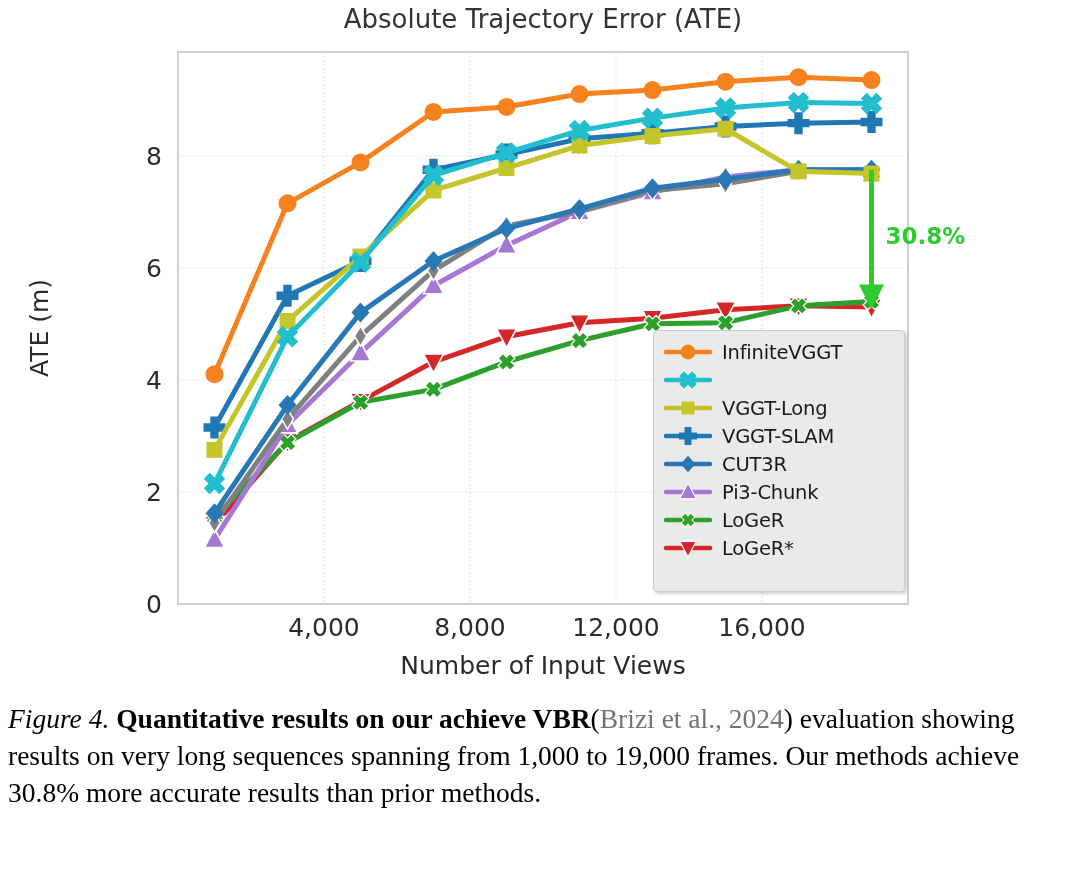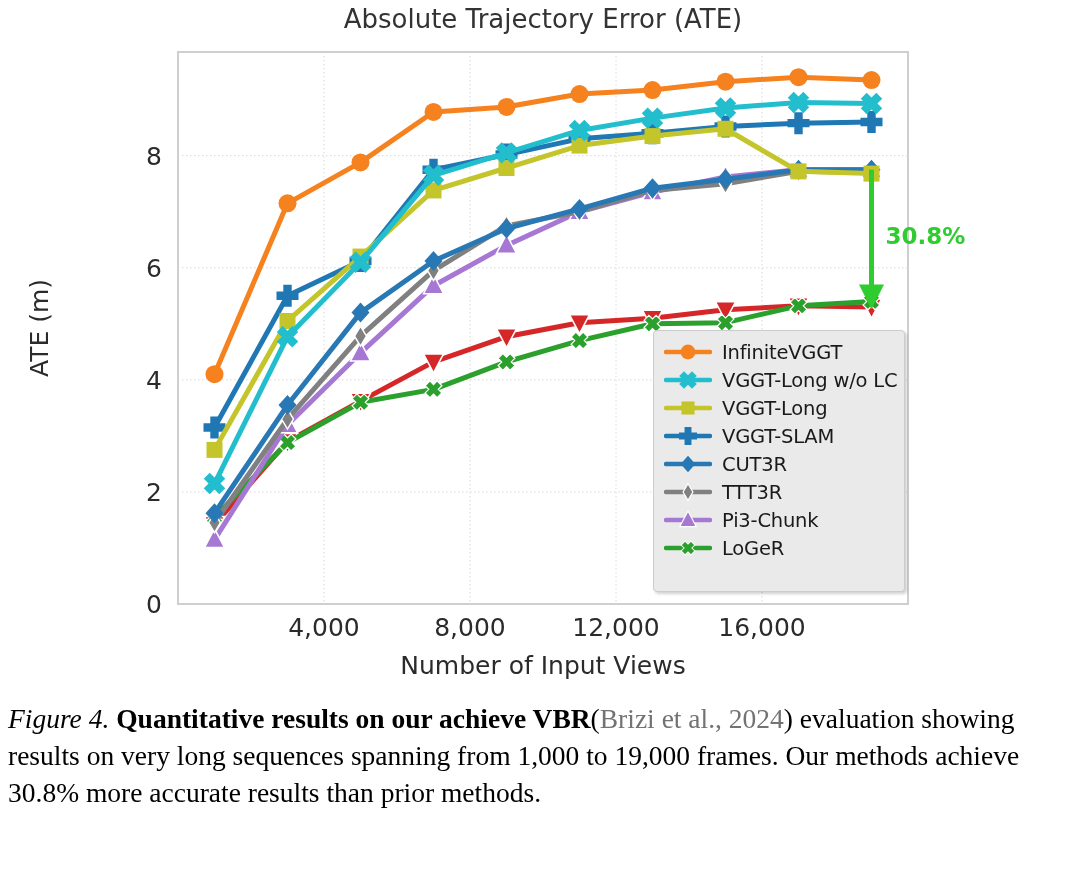--- a/index.html
+++ b/index.html
@@ -290,21 +290,20 @@
         </svg>
         <span class="legend-label">InfiniteVGGT</span>
       </div>
       <div class="legend-row">
         <svg class="legend-swatch" viewBox="0 0 48 24">
           <line x1="2" y1="12" x2="46" y2="12" stroke="#23BECE" stroke-width="4.5" stroke-linecap="round"></line>
           <g transform="rotate(45 24 12)">
             <polygon points="20.556,2.9800000000000004 27.444,2.9800000000000004 27.444,8.556000000000001 33.019999999999996,8.556000000000001 33.019999999999996,15.443999999999999 27.444,15.443999999999999 27.444,21.02 20.556,21.02 20.556,15.443999999999999 14.98,15.443999999999999 14.98,8.556000000000001 20.556,8.556000000000001" fill="#23BECE"></polygon>
           </g>
         </svg>
-        <span class="legend-label">VGGT-Long w/o LC</span>
       </div>
       <div class="legend-row">
         <svg class="legend-swatch" viewBox="0 0 48 24">
           <line x1="2" y1="12" x2="46" y2="12" stroke="#C3C52A" stroke-width="4.5" stroke-linecap="round"></line>
           <rect x="17.44" y="5.44" width="13.12" height="13.12" fill="#C3C52A"></rect>
         </svg>
         <span class="legend-label">VGGT-Long</span>
       </div>
       <div class="legend-row">
         <svg class="legend-swatch" viewBox="0 0 48 24">
@@ -312,43 +311,43 @@
           <polygon points="20.556,2.9800000000000004 27.444,2.9800000000000004 27.444,8.556000000000001 33.019999999999996,8.556000000000001 33.019999999999996,15.443999999999999 27.444,15.443999999999999 27.444,21.02 20.556,21.02 20.556,15.443999999999999 14.98,15.443999999999999 14.98,8.556000000000001 20.556,8.556000000000001" fill="#1F77B4"></polygon>
         </svg>
         <span class="legend-label">VGGT-SLAM</span>
       </div>
       <div class="legend-row">
         <svg class="legend-swatch" viewBox="0 0 48 24">
           <line x1="2" y1="12" x2="46" y2="12" stroke="#2878B5" stroke-width="4.5" stroke-linecap="round"></line>
           <polygon points="24,3.8000000000000007 31.38,12 24,20.2 16.62,12" fill="#2878B5"></polygon>
         </svg>
         <span class="legend-label">CUT3R</span>
-      </div>
-      <div class="legend-row">
-        <svg class="legend-swatch" viewBox="0 0 48 24">
-          <line x1="2" y1="12" x2="46" y2="12" stroke="#808080" stroke-width="4.5" stroke-linecap="round"></line>
-          <polygon points="24,3.8000000000000007 28.92,12 24,20.2 19.08,12" fill="#808080" stroke="#ffffff" stroke-width="1.23"></polygon>
-        </svg>
-        <span class="legend-label">TTT3R</span>
       </div>
       <div class="legend-row">
         <svg class="legend-swatch" viewBox="0 0 48 24">
           <line x1="2" y1="12" x2="46" y2="12" stroke="#A678D4" stroke-width="4.5" stroke-linecap="round"></line>
           <polygon points="24,2.9800000000000004 32.2,18.56 15.8,18.56" fill="#A678D4" stroke="#ffffff" stroke-width="1.23"></polygon>
         </svg>
         <span class="legend-label">Pi3-Chunk</span>
       </div>
       <div class="legend-row">
         <svg class="legend-swatch" viewBox="0 0 48 24">
           <line x1="2" y1="12" x2="46" y2="12" stroke="#2CA02C" stroke-width="4.5" stroke-linecap="round"></line>
           <g transform="rotate(45 24 12)">
             <polygon points="21.212,5.03 26.788,5.03 26.788,9.212 30.97,9.212 30.97,14.788 26.788,14.788 26.788,18.97 21.212,18.97 21.212,14.788 17.03,14.788 17.03,9.212 21.212,9.212" fill="#2CA02C" stroke="#ffffff" stroke-width="0.9839999999999999"></polygon>
           </g>
         </svg>
         <span class="legend-label">LoGeR</span>
+      </div>
+      <div class="legend-row">
+        <svg class="legend-swatch" viewBox="0 0 48 24">
+          <line x1="2" y1="12" x2="46" y2="12" stroke="#D62728" stroke-width="4.5" stroke-linecap="round"></line>
+          <polygon points="24,21.02 32.2,5.44 15.8,5.44" fill="#D62728" stroke="#ffffff" stroke-width="1.23"></polygon>
+        </svg>
+        <span class="legend-label">LoGeR*</span>
       </div>
     </div>
 
   <div class="caption">
     <span class="fig-num">Figure 4.</span>
     <span class="bold-lead">Quantitative results on our achieve VBR</span><span>(</span><span class="cite">Brizi et al., 2024</span><span>) evaluation showing results on very long sequences spanning from 1,000 to 19,000 frames. Our methods achieve 30.8% more accurate results than prior methods.</span>
   </div>
 
 </div>
 

